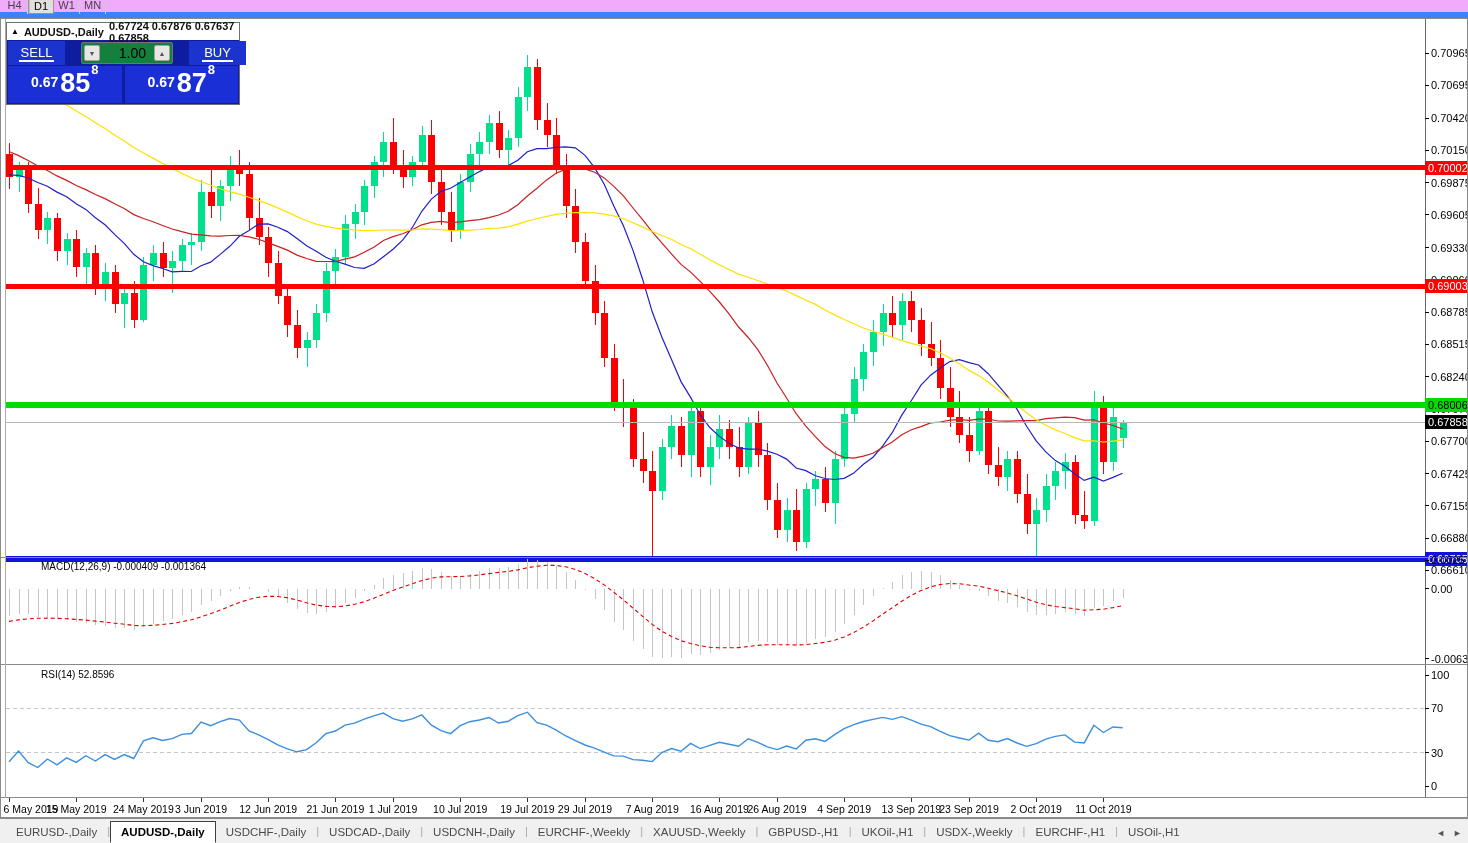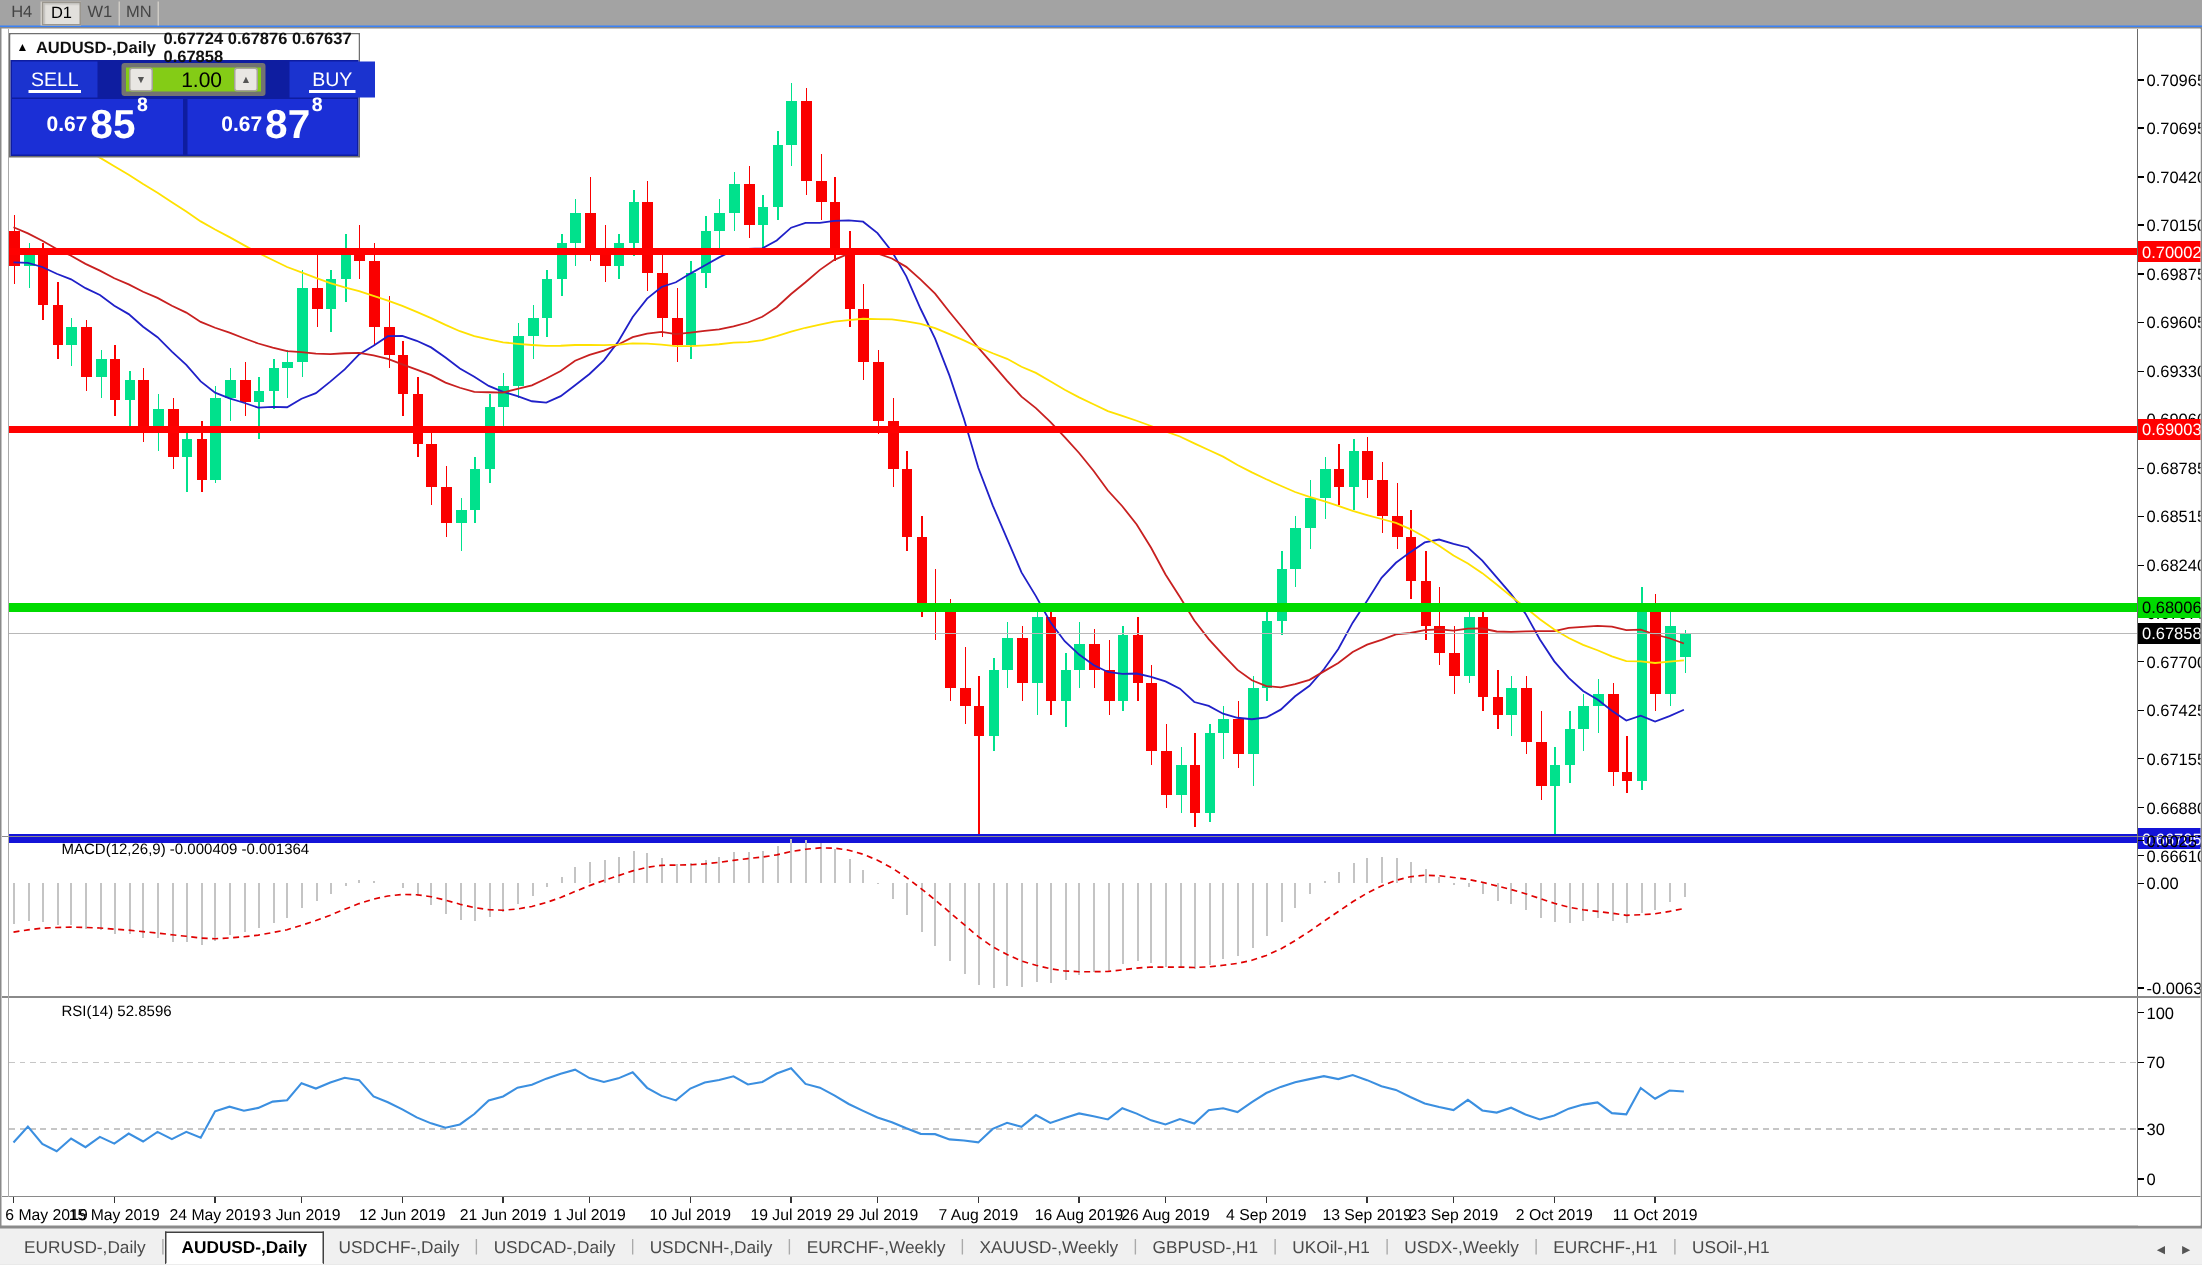--- a/index.html
+++ b/index.html
@@ -1,41 +1,41 @@
 <!DOCTYPE html>
 <html><head>
 <meta charset="utf-8">
 <style>
   html,body{margin:0;padding:0;background:#d8d8d8;}
   *{box-sizing:border-box;}
   .app{position:relative;width:1468px;height:843px;background:#fff;overflow:hidden;
        font-family:"Liberation Sans",sans-serif;}
   
-  .toolbar{position:absolute;left:0;top:0;width:1468px;height:18px;background:#a3a3a3;
-           border-bottom:1px solid #3b82f6;display:flex;align-items:center;padding-left:2px;z-index:6;}
+  .toolbar{position:absolute;left:0;top:0;width:1468px;height:18px;background:#f0abfc;
+           border-bottom:6px solid #3b82f6;display:flex;align-items:center;padding-left:2px;z-index:6;}
   .tf-btn{height:16px;min-width:26px;padding:0 4px;font-size:11px;color:#444;line-height:15px;
           text-align:center;border-right:1px solid #cfccc6;cursor:default;}
   .tf-btn.active{background:#e2e0dc;border:1px solid #9a968e;border-right:1px solid #9a968e;
                  box-shadow:inset 1px 1px 1px rgba(0,0,0,.15);color:#000;text-align:center;}
   
   .chart-window{position:absolute;left:0;top:18px;width:1468px;height:800px;background:#fff;
                 border:1px solid #8a8a8a;}
   #chart-svg{position:absolute;left:0;top:0;z-index:1;}
   
   .trade-widget{position:absolute;left:5px;top:3px;width:234px;z-index:5;background:#fff;
                 border:1px solid #6f6f6f;}
   .chart-title{height:17px;display:flex;align-items:center;gap:5px;padding:0 4px;
                font-size:11px;font-weight:700;color:#111;background:#fff;}
   .collapse{font-size:8px;color:#000;}
   .trade-panel{background:#0e1da0;padding:1px;}
   .tp-head{display:flex;height:24px;gap:15px;}
   .tp-btn{flex:0 0 57px;background:#1b33cf;color:#fff;font-size:13px;display:flex;
           align-items:center;justify-content:center;cursor:pointer;}
   .tp-btn span{border-bottom:2px solid #fff;padding:1px 2px 0;}
-  .vol-box{flex:1;background:#84cc16;border:3px solid #737373;border-radius:2px;display:flex;
+  .vol-box{flex:1;background:#15803d;border:1px solid #737373;border-radius:2px;display:flex;
            align-items:center;margin:1px;}
   .spin{width:16px;height:16px;margin:0 2px;background:#e9e7e3;border:1px solid #a7a39b;
         border-radius:2px;font-size:7px;color:#555;display:flex;align-items:center;
         justify-content:center;cursor:pointer;}
   .vol-val{flex:1;text-align:right;padding-right:6px;font-size:14px;color:#000;border:none;
            outline:none;font-family:"Liberation Sans",sans-serif;background:transparent;width:50px;}
   .tp-tiles{display:flex;gap:3px;margin-top:1px;}
   .tile{flex:1;height:37px;background:#1b2fd6;color:#fff;display:flex;align-items:center;
         justify-content:center;padding-bottom:3px;cursor:pointer;}
   .tile .prefix{font-size:14px;font-weight:700;margin-right:2px;margin-bottom:2px;}

